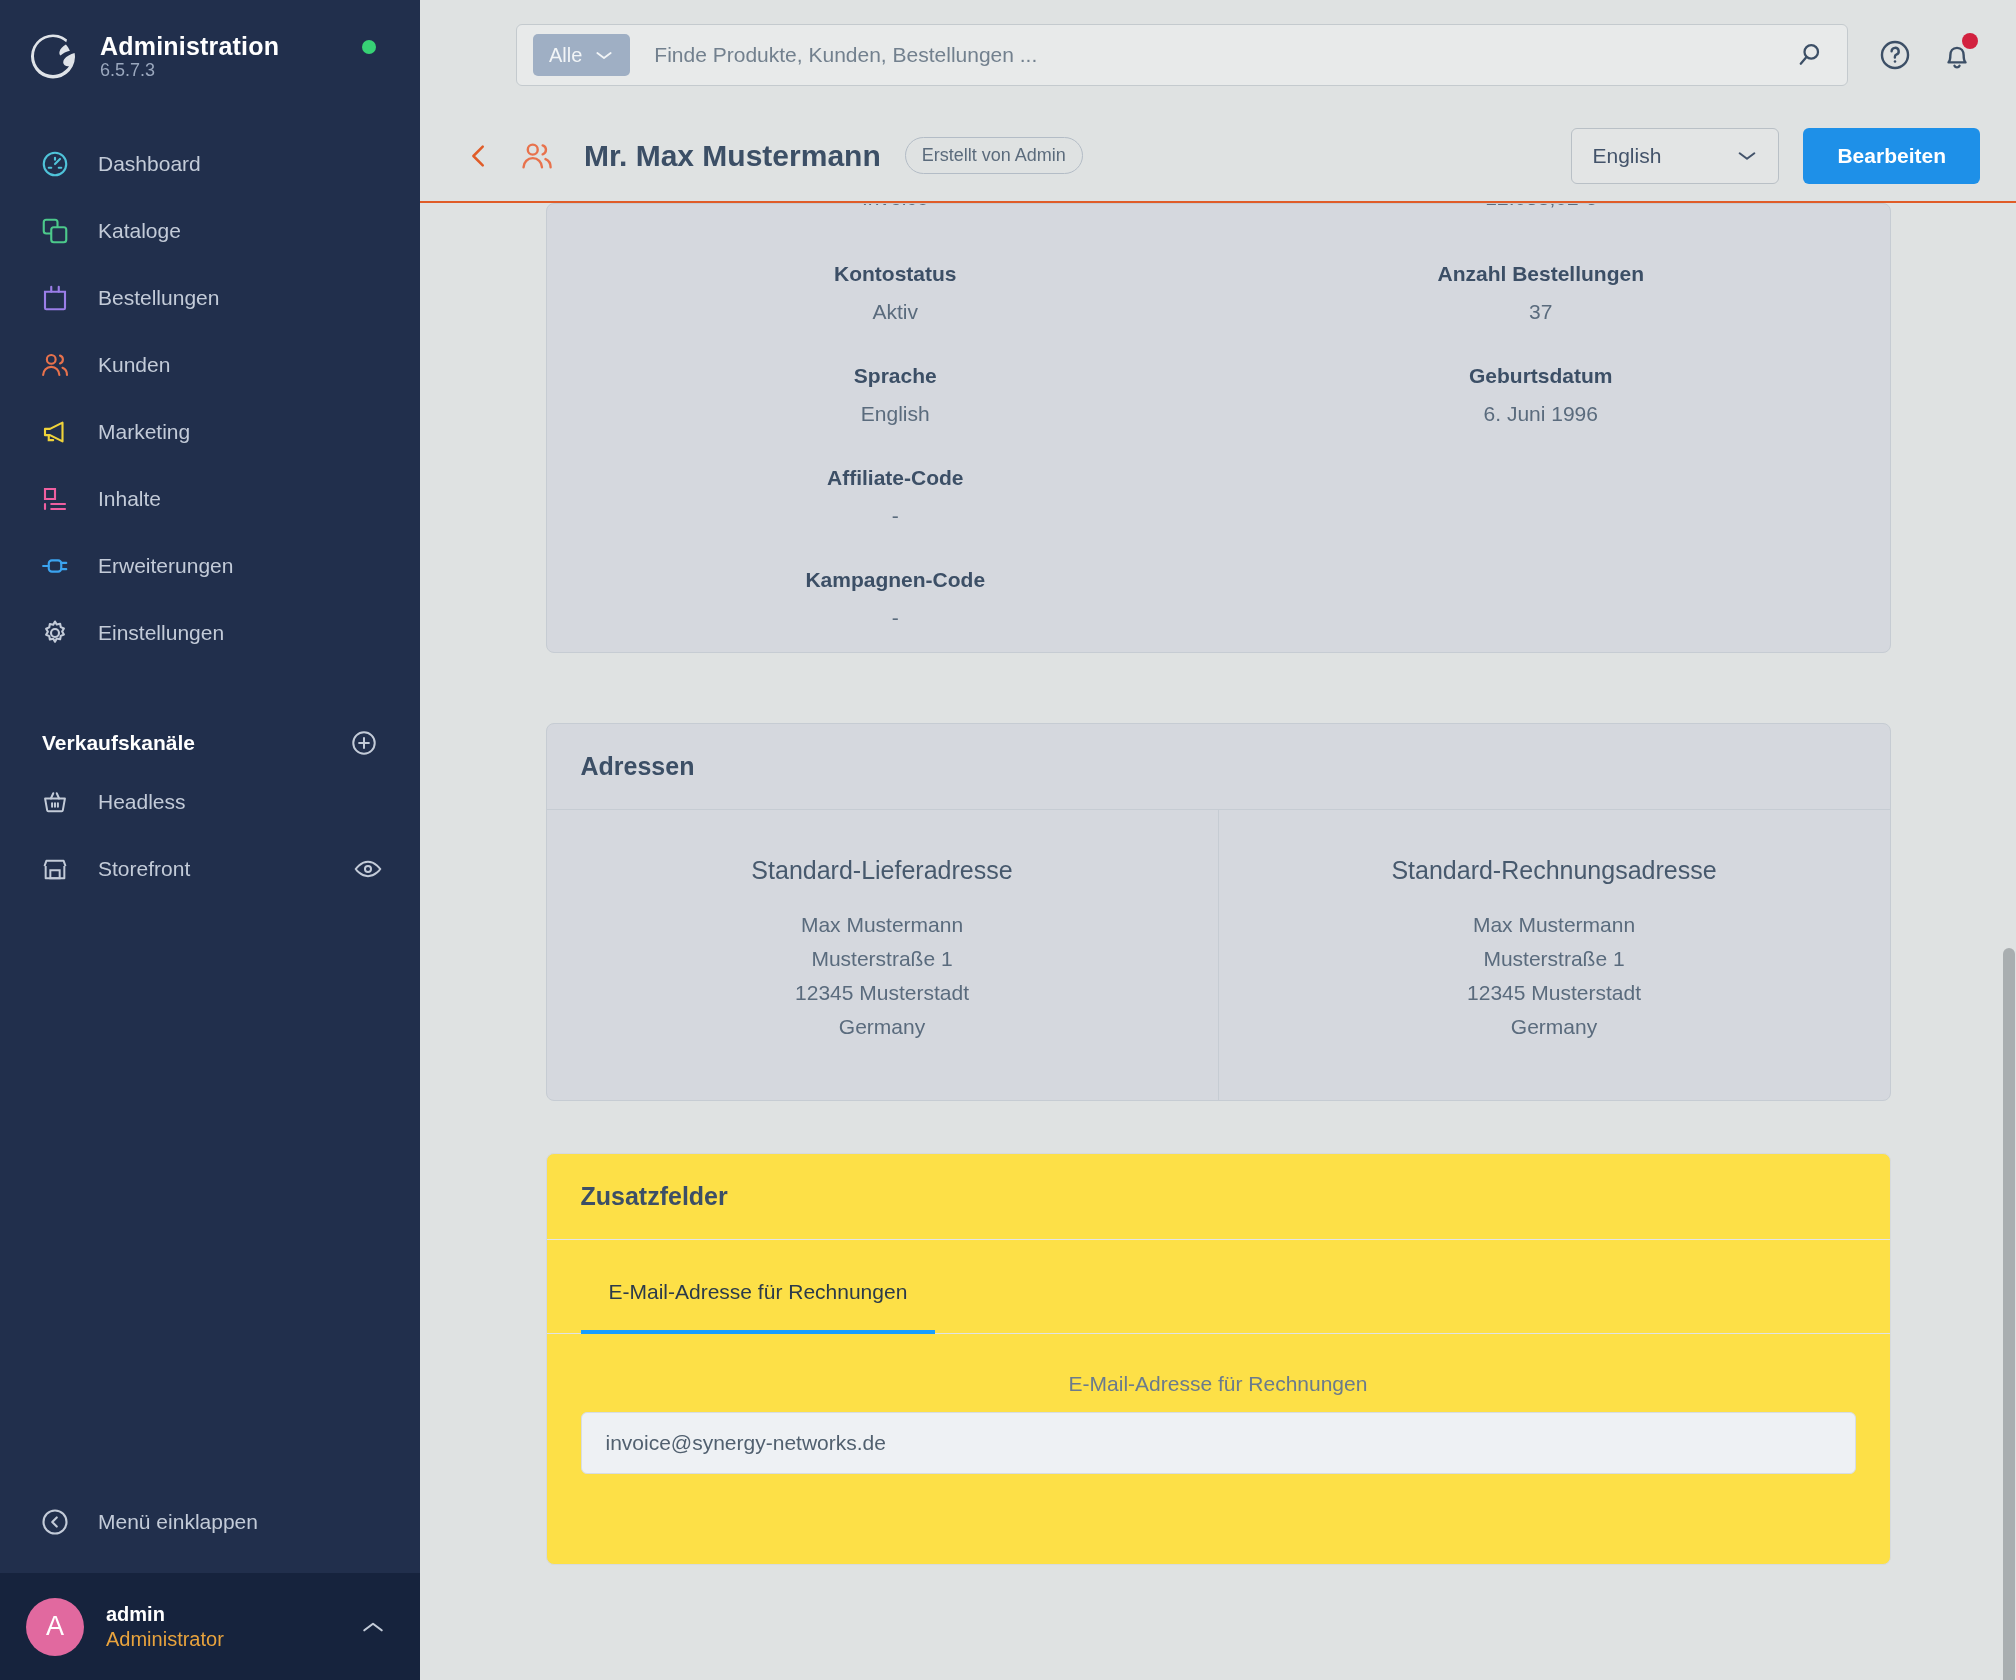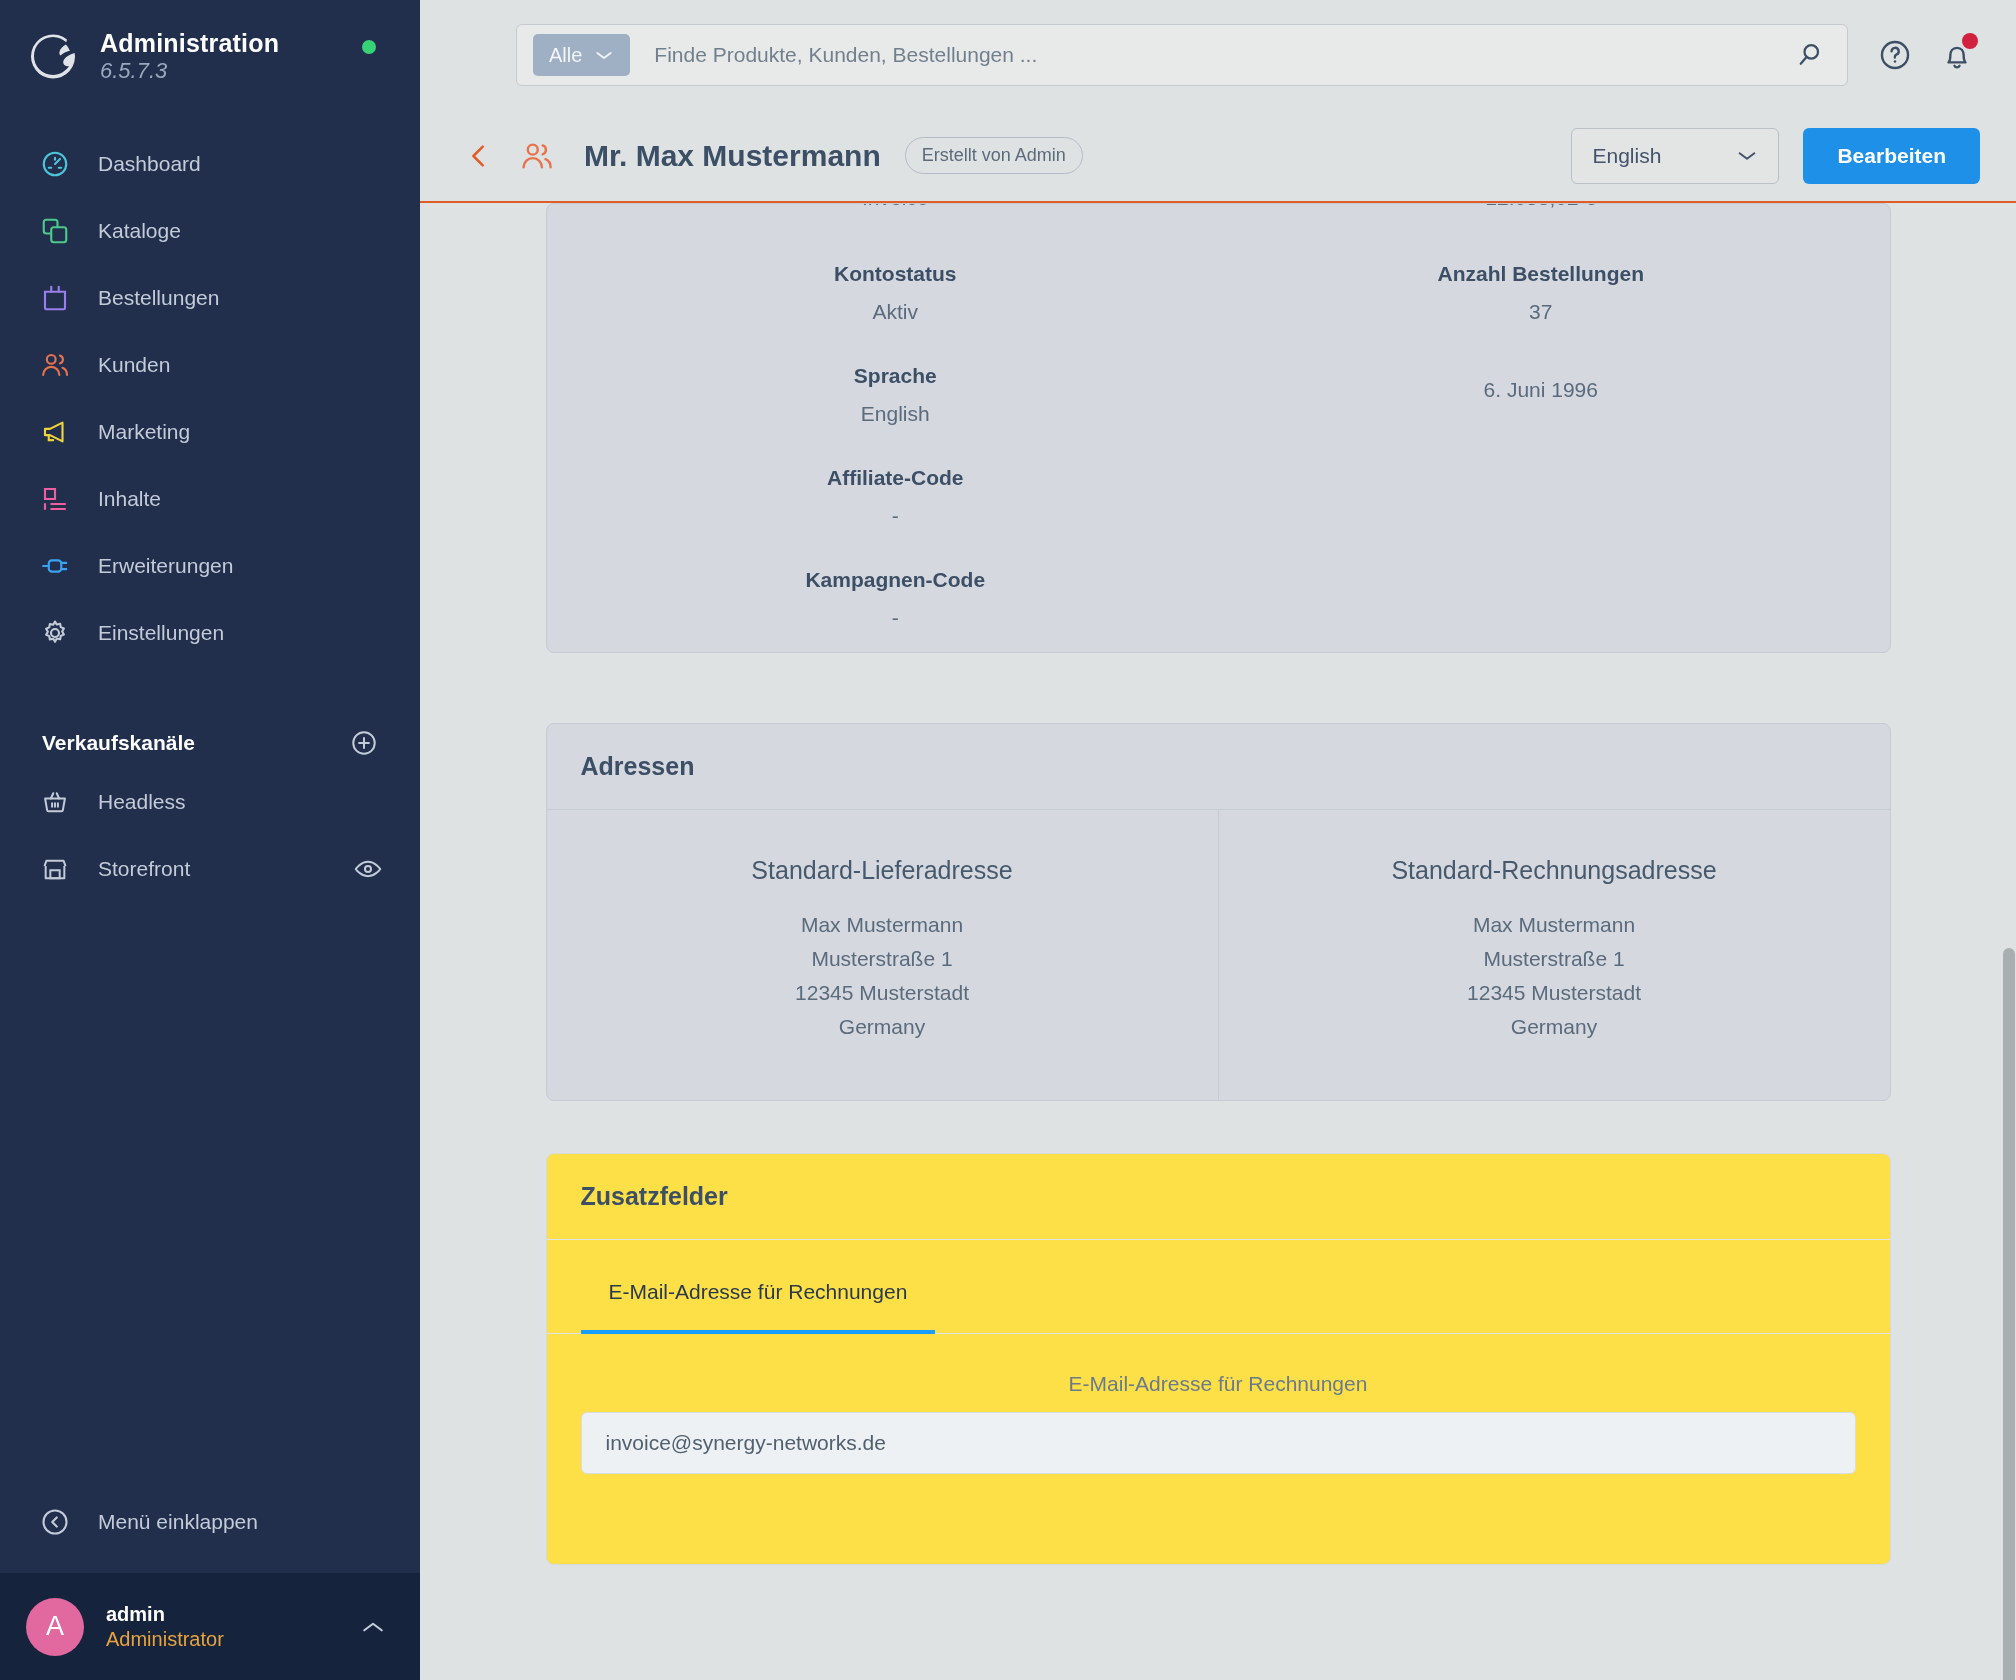--- a/index.html
+++ b/index.html
@@ -16,21 +16,21 @@
     width: 420px; height: 1680px;
     background: #212f4c;
     display: flex; flex-direction: column;
     flex: 0 0 420px;
     position: relative;
   }
   .brand { display: flex; align-items: center; padding: 30px 0 0 26px; position: relative; }
   .brand-logo { width: 54px; height: 54px; flex: 0 0 54px; }
   .brand-text { margin-left: 20px; }
   .brand-title { color: #ffffff; font-size: 25px; font-weight: bold; letter-spacing: .2px; line-height: 1.1; }
-  .brand-version { color: #9aa7bd; font-size: 22px; margin-top: 0; font-style: italic; }
+  .brand-version { color: #9aa7bd; font-size: 18px; margin-top: 0; }
   .status-dot {
     width: 14px; height: 14px; border-radius: 50%;
     background: #37d275; position: absolute; right: 44px; top: 40px;
   }
 
   .nav { margin-top: 46px; }
   .nav-item {
     display: flex; align-items: center;
     height: 67px; padding-left: 38px; cursor: pointer;
   }
@@ -419,20 +419,21 @@
           <div class="field">
             <div class="field-label">Anzahl Bestellungen</div>
             <div class="field-value">37</div>
           </div>
 
           <div class="field">
             <div class="field-label">Sprache</div>
             <div class="field-value">English</div>
           </div>
           <div class="field">
+            <div class="field-label">Geburtsdatum</div>
             <div class="field-value">6. Juni 1996</div>
           </div>
 
           <div class="field">
             <div class="field-label">Affiliate-Code</div>
             <div class="field-value">-</div>
           </div>
           <div class="field"></div>
 
           <div class="field">

